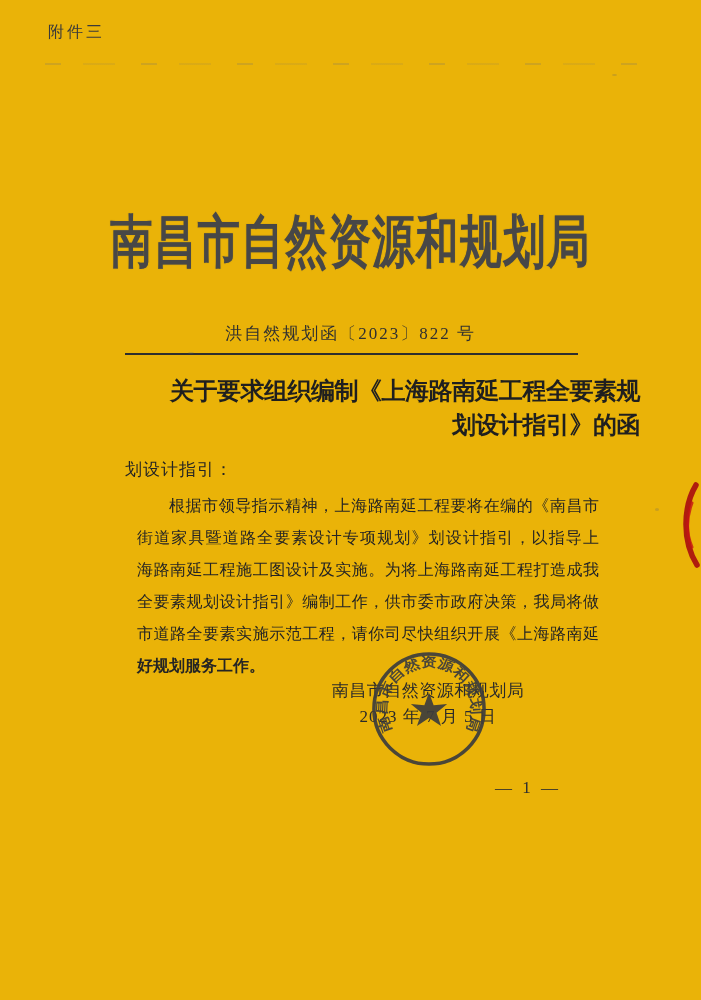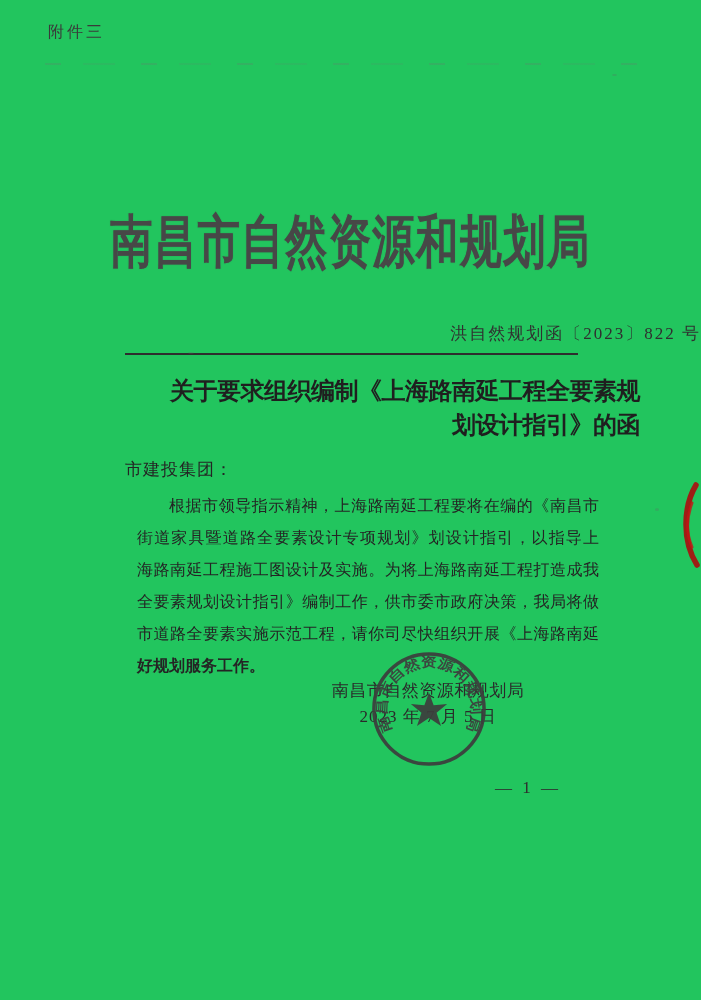--- a/index.html
+++ b/index.html
@@ -1,20 +1,20 @@
 <!DOCTYPE html>
 <html><head>
 <meta charset="utf-8">
 <style>
   html,body{margin:0;padding:0;background:#e8e8e8;}
   .page{
     position:relative;
     width:701px;height:1000px;
     margin:0 auto;
-    background:#22c55e;
+    background:#eab308;
     overflow:hidden;
     font-family:"Liberation Serif","DejaVu Serif",serif;
     color:#2b2b2b;
   }
   .attachment{
     position:absolute;left:48px;top:22px;
     font-size:16px;letter-spacing:3px;color:#3a3a3a;
   }
   .scan-streak{
     position:absolute;left:45px;top:63px;width:595px;height:2px;
@@ -29,21 +29,21 @@
   }
   .letterhead-inner{
     display:inline-block;
     font-size:57px;font-weight:700;color:#474747;
     letter-spacing:2px;white-space:nowrap;
     transform:scaleX(0.74);transform-origin:center;
     text-shadow:0 0 1px rgba(70,70,70,.6);
   }
   .doc-number{
     position:absolute;left:0;top:322px;width:100%;
-    text-align:right;font-size:17px;letter-spacing:2px;color:#303030;
+    text-align:center;font-size:17px;letter-spacing:2px;color:#303030;
   }
   .rule{
     position:absolute;left:125px;top:353px;width:453px;height:2px;
     background:#2e2e2e;
   }
   .subject{
     position:absolute;left:60px;top:374px;width:580px;
     text-align:right;font-weight:700;color:#1f1f1f;
     font-size:24px;line-height:34px;letter-spacing:-0.5px;
   }
@@ -96,21 +96,21 @@
 
   <div class="doc-number">洪自然规划函〔2023〕822 号</div>
 
   <div class="rule"></div>
 
   <div class="subject">
     <div>关于要求组织编制《上海路南延工程全要素规</div>
     <div>划设计指引》的函</div>
   </div>
 
-  <div class="salutation">市建投集团：</div>
+  <div class="salutation">划设计指引：</div>
 
   <div class="body-block">
     <div class="body-line first">根据市领导指示精神，上海路南延工程要将在编的《南昌市</div>
     <div class="body-line">街道家具暨道路全要素设计专项规划》划设计指引，以指导上</div>
     <div class="body-line">海路南延工程施工图设计及实施。为将上海路南延工程打造成我</div>
     <div class="body-line">全要素规划设计指引》编制工作，供市委市政府决策，我局将做</div>
     <div class="body-line">市道路全要素实施示范工程，请你司尽快组织开展《上海路南延</div>
     <div class="body-line last">好规划服务工作。</div>
   </div>
 

